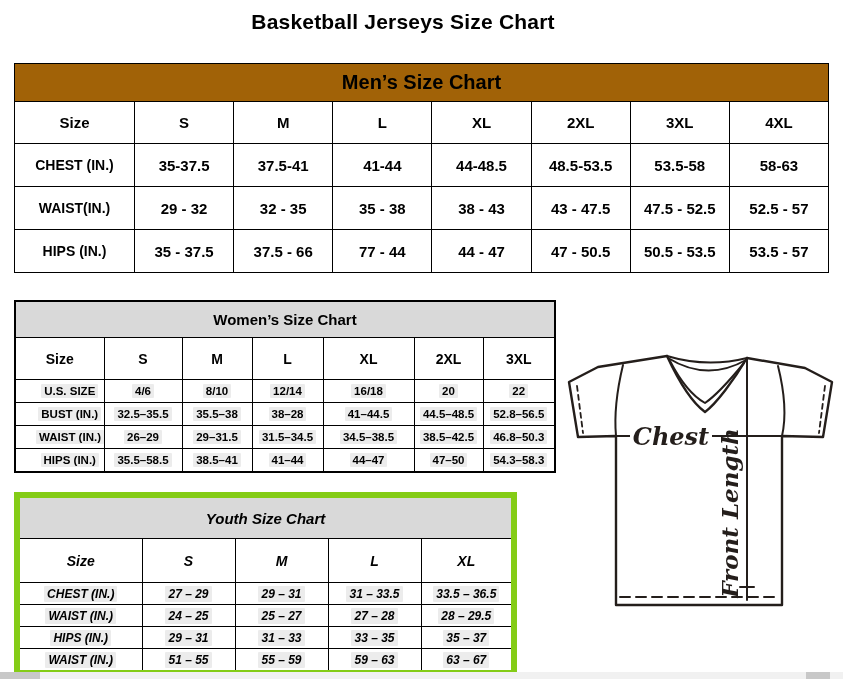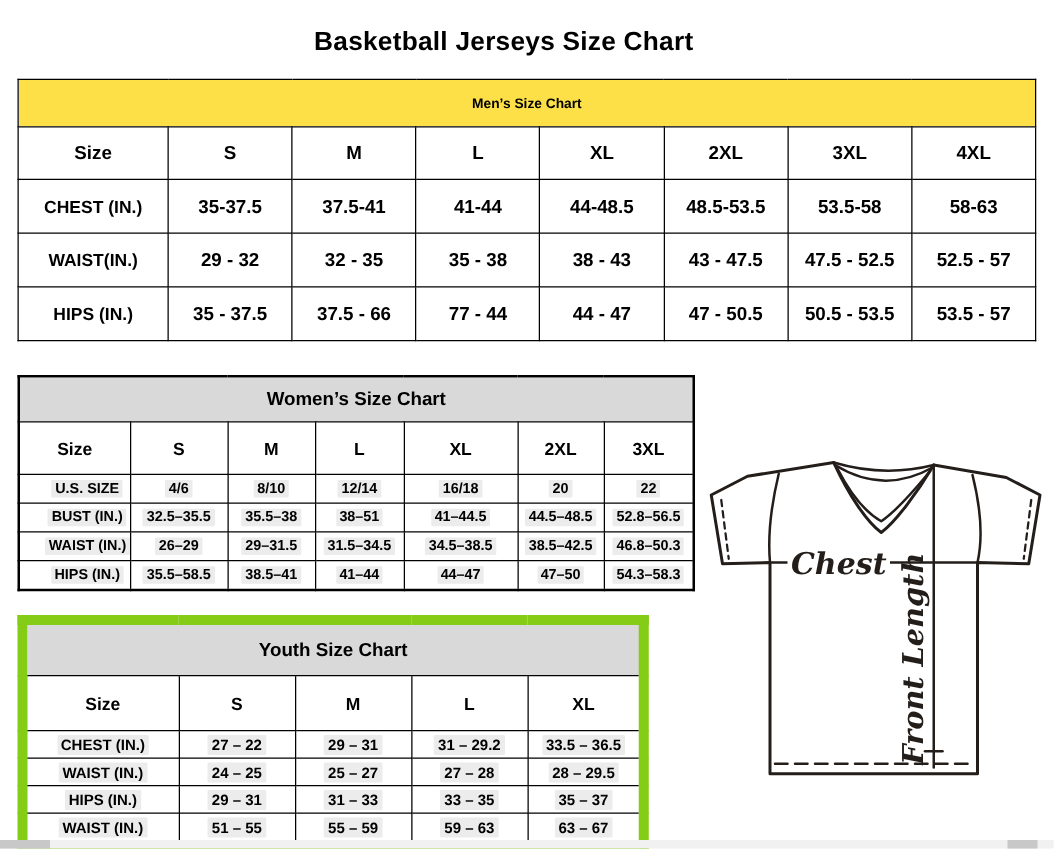--- a/index.html
+++ b/index.html
@@ -1,48 +1,48 @@
 <!DOCTYPE html>
 <html><head>
 <meta charset="utf-8">
 <style>
   html,body{margin:0;padding:0;}
   body{width:843px;height:679px;background:#ffffff;position:relative;overflow:hidden;
        font-family:"Liberation Sans",sans-serif;color:#000;}
-  .page-title{position:absolute;left:0;top:22px;width:806px;text-align:center;
+  .page-title{position:absolute;left:0;top:10px;width:806px;text-align:center;
        font-size:21px;font-weight:bold;letter-spacing:0.2px;}
   table.tbl{position:absolute;border-collapse:collapse;table-layout:fixed;background:#fff;
        font-weight:bold;text-align:center;}
   table.tbl td{border:1px solid #000;padding:0;vertical-align:middle;overflow:hidden;white-space:nowrap;}
   
   .men{left:14px;top:63px;width:815px;}
   .men td{border-width:2px;font-size:15px;}
-  .men tr.band td{background:#fde047;font-size:11px;height:37px;}
+  .men tr.band td{background:#a16207;font-size:20px;height:37px;}
   .men tr.head td{height:41px;font-size:15px;}
   .men tr.data td{height:42px;}
   .men td.lbl{font-size:14px;}
   
   .wom{left:14px;top:300px;width:540px;}
   .wom td{border-width:1px;}
   .wom table, .wom{border:2px solid #000;}
   .wom tr.band td{background:#d9d9d9;font-size:15px;height:35px;margin-top:20px;}
   .wom tr.head td{height:41px;font-size:14px;}
   .wom tr.data td{height:22px;font-size:11.5px;}
   .wom td.lbl{font-size:11px;padding-left:20px;}
   
   .yth{left:14px;top:492px;width:497px;}
   .yth td{border-width:1px;}
-  .yth{border:8px solid #84cc16;}
+  .yth{border:6px solid #84cc16;font-style:italic;}
   .yth tr.band td{background:#d9d9d9;font-size:15px;height:40px;}
   .yth tr.head td{height:43px;font-size:14px;}
   .yth tr.data td{height:21px;font-size:12px;}
   .yth td.lbl{font-size:11px;}
   .hl{background:#ececec;padding:1px 3px;border-radius:1px;}
   
-  .diagram{position:absolute;left:566px;top:362px;width:270px;height:262px;}
+  .diagram{position:absolute;left:566px;top:348px;width:270px;height:262px;}
   
   .scrolltrack{position:absolute;left:0;top:672px;width:843px;height:7px;background:#f1f1f1;}
   .scrollthumb{position:absolute;top:0;height:7px;background:#c8c8c8;}
   .thumb-left{left:0;width:40px;}
   .thumb-right{left:806px;width:24px;}
 </style>
 </head>
 <body>
 
 <div class="page-title">Basketball Jerseys Size Chart</div>
@@ -134,21 +134,21 @@
     <td><span class="hl">8/10</span></td>
     <td><span class="hl">12/14</span></td>
     <td><span class="hl">16/18</span></td>
     <td><span class="hl">20</span></td>
     <td><span class="hl">22</span></td>
   </tr>
   <tr class="data">
     <td class="lbl"><span class="hl">BUST (IN.)</span></td>
     <td><span class="hl">32.5–35.5</span></td>
     <td><span class="hl">35.5–38</span></td>
-    <td><span class="hl">38–51</span></td>
+    <td><span class="hl">38–28</span></td>
     <td><span class="hl">41–44.5</span></td>
     <td><span class="hl">44.5–48.5</span></td>
     <td><span class="hl">52.8–56.5</span></td>
   </tr>
   <tr class="data">
     <td class="lbl"><span class="hl">WAIST (IN.)</span></td>
     <td><span class="hl">26–29</span></td>
     <td><span class="hl">29–31.5</span></td>
     <td><span class="hl">31.5–34.5</span></td>
     <td><span class="hl">34.5–38.5</span></td>
@@ -181,23 +181,23 @@
       </tr>
   <tr class="head">
     <td>Size</td>
     <td>S</td>
     <td>M</td>
     <td>L</td>
     <td>XL</td>
   </tr>
   <tr class="data">
     <td class="lbl"><span class="hl">CHEST (IN.)</span></td>
-    <td><span class="hl">27 – 22</span></td>
+    <td><span class="hl">27 – 29</span></td>
     <td><span class="hl">29 – 31</span></td>
-    <td><span class="hl">31 – 29.2</span></td>
+    <td><span class="hl">31 – 33.5</span></td>
     <td><span class="hl">33.5 – 36.5</span></td>
   </tr>
   <tr class="data">
     <td class="lbl"><span class="hl">WAIST (IN.)</span></td>
     <td><span class="hl">24 – 25</span></td>
     <td><span class="hl">25 – 27</span></td>
     <td><span class="hl">27 – 28</span></td>
     <td><span class="hl">28 – 29.5</span></td>
   </tr>
   <tr class="data">

